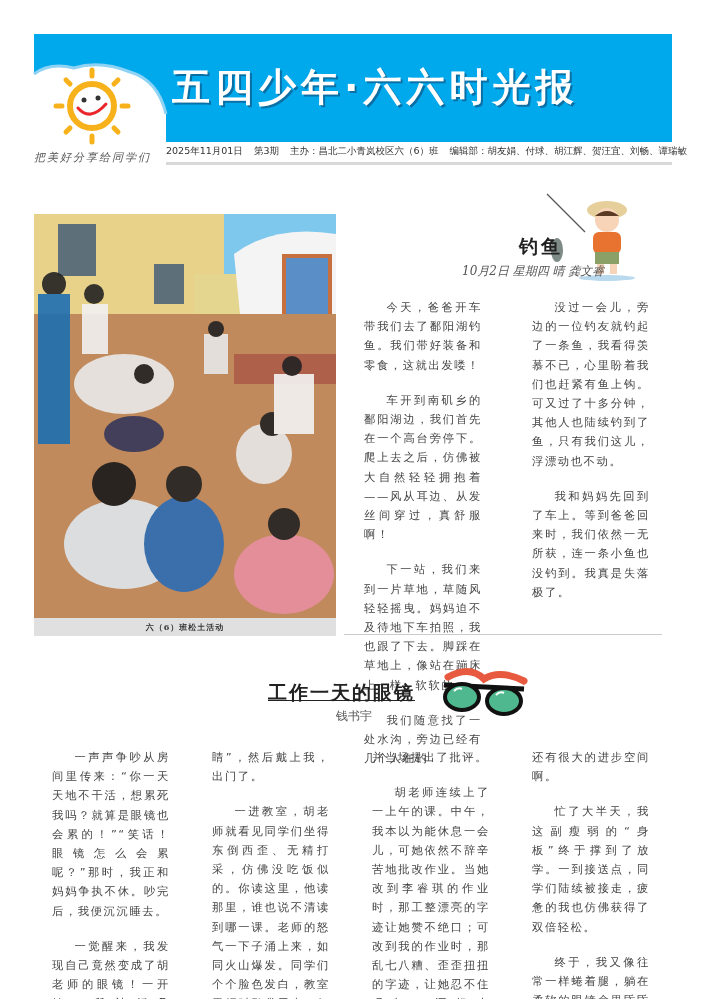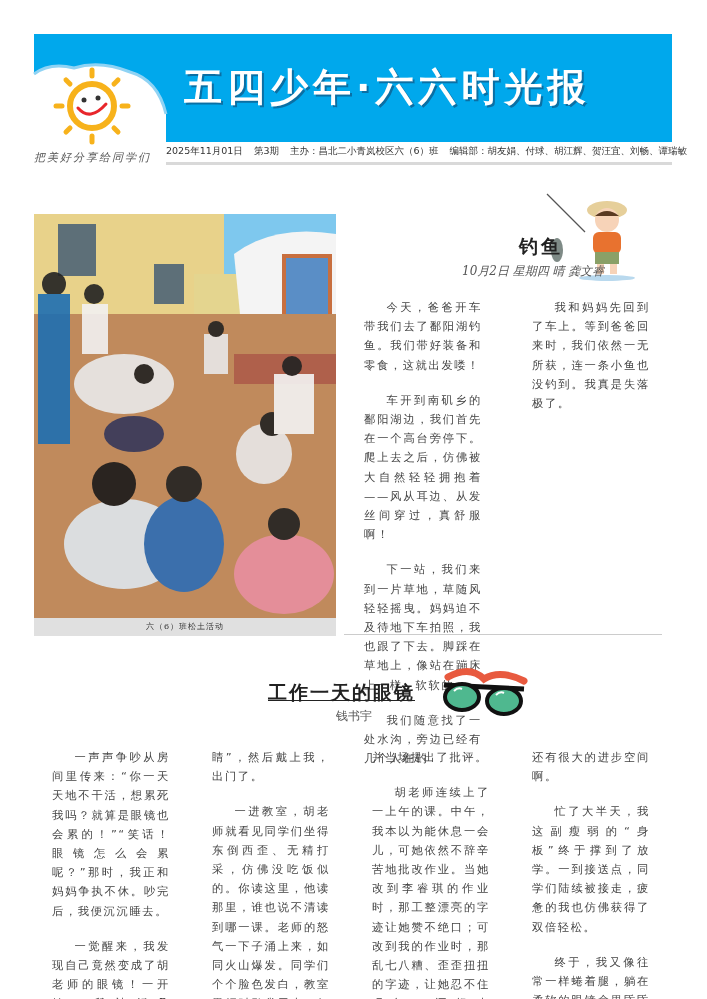--- a/index.html
+++ b/index.html
@@ -1,28 +1,28 @@
 <!DOCTYPE html>
 <html><head>
 <meta charset="utf-8">
 <style>
   html,body{margin:0;padding:0;background:#fff;}
   body{width:707px;height:999px;position:relative;overflow:hidden;font-family:"DejaVu Sans","Liberation Sans",sans-serif;color:#333;}
   .abs{position:absolute;}
   
   .mast{left:34px;top:34px;width:638px;height:108px;background:#00a8ec;}
   .cloud{left:30px;top:40px;width:140px;height:120px;}
-  .mast-title{left:184px;top:62px;font-size:38px;letter-spacing:5px;color:#fff;font-weight:bold;white-space:nowrap;text-shadow:2px 2px 0 #0a6fa4;font-family:"DejaVu Sans",sans-serif;}
+  .mast-title{left:172px;top:62px;font-size:38px;letter-spacing:5px;color:#fff;font-weight:bold;white-space:nowrap;text-shadow:2px 2px 0 #0a6fa4;font-family:"DejaVu Sans",sans-serif;}
   .slogan{left:34px;top:150px;font-size:11px;color:#555;letter-spacing:2px;font-family:"DejaVu Serif",serif;font-style:italic;}
   .info{left:166px;top:145px;font-size:9.5px;color:#333;white-space:nowrap;}
   .info span{margin-right:8px;}
   .rule{left:166px;top:162px;width:506px;height:3px;background:#d9d9d9;}
   
   .photo{left:34px;top:214px;width:302px;height:404px;overflow:hidden;background:#c79a6a;}
-  .caption{left:34px;top:618px;width:302px;height:18px;background:#e0e0e0;font-size:8px;color:#333;text-align:center;line-height:18px;font-family:"DejaVu Serif",serif;letter-spacing:1px;}
+  .caption{left:34px;top:618px;width:302px;height:18px;background:#e0e0e0;font-size:8px;color:#333;text-align:center;line-height:18px;font-family:"DejaVu Serif",serif;letter-spacing:1px;font-weight:bold;}
   
   .h1{font-size:19px;font-weight:bold;color:#222;letter-spacing:3px;margin-left:31px;}
   .meta{font-size:12px;color:#555;font-family:"DejaVu Serif",serif;font-style:italic;}
   .col{font-size:11.3px;line-height:19.2px;color:#444;letter-spacing:1.6px;text-align:justify;}
   .col p{margin:16px;text-indent:2em;}
   .col p.cont{text-indent:0;}
   .sep{left:344px;top:634px;width:318px;height:1px;background:#ccc;}
   .h2{font-size:19px;font-weight:bold;color:#222;letter-spacing:2px;text-decoration:underline;}
 </style>
 </head>
@@ -110,20 +110,21 @@
 <div class="abs h1" style="left:488px;top:234px;">钓鱼</div>
 <div class="abs meta" style="left:462px;top:263px;">10月2日 星期四 晴 龚文睿</div>
 
 <div class="abs col" style="left:348px;top:282px;width:150px;">
   <p>今天，爸爸开车带我们去了鄱阳湖钓鱼。我们带好装备和零食，这就出发喽！</p>
   <p>车开到南矶乡的鄱阳湖边，我们首先在一个高台旁停下。爬上去之后，仿佛被大自然轻轻拥抱着——风从耳边、从发丝间穿过，真舒服啊！</p>
   <p>下一站，我们来到一片草地，草随风轻轻摇曳。妈妈迫不及待地下车拍照，我也跟了下去。脚踩在草地上，像站在蹦床上一样，软软的。</p>
   <p>我们随意找了一处水沟，旁边已经有几个人在钓</p>
 </div>
 <div class="abs col" style="left:516px;top:282px;width:150px;">
+  <p>没过一会儿，旁边的一位钓友就钓起了一条鱼，我看得羡慕不已，心里盼着我们也赶紧有鱼上钩。可又过了十多分钟，其他人也陆续钓到了鱼，只有我们这儿，浮漂动也不动。</p>
   <p>我和妈妈先回到了车上。等到爸爸回来时，我们依然一无所获，连一条小鱼也没钓到。我真是失落极了。</p>
 </div>
 <div class="abs sep"></div>
 
 <div class="abs h2" style="left:268px;top:680px;">工作一天的眼镜</div>
 <div class="abs meta" style="left:336px;top:708px;font-style:normal;">钱书宇</div>
 <svg class="abs" style="left:440px;top:665px;width:88px;height:54px;" viewBox="0 0 88 54">
   <path d="M8 12 Q30 0 44 14 Q60 4 84 16" fill="none" stroke="#e85a3f" stroke-width="7" stroke-linecap="round"></path>
   <path d="M4 20 L84 24" stroke="#111" stroke-width="5"></path>
   <ellipse cx="22" cy="32" rx="17" ry="13" fill="#4fb88f" stroke="#111" stroke-width="4"></ellipse>

